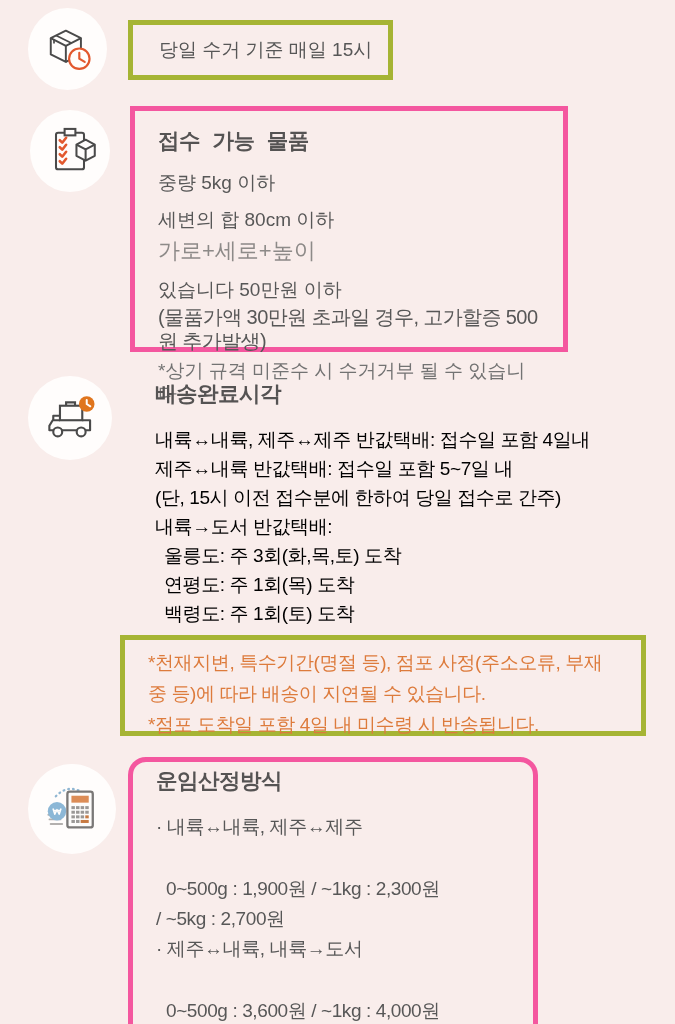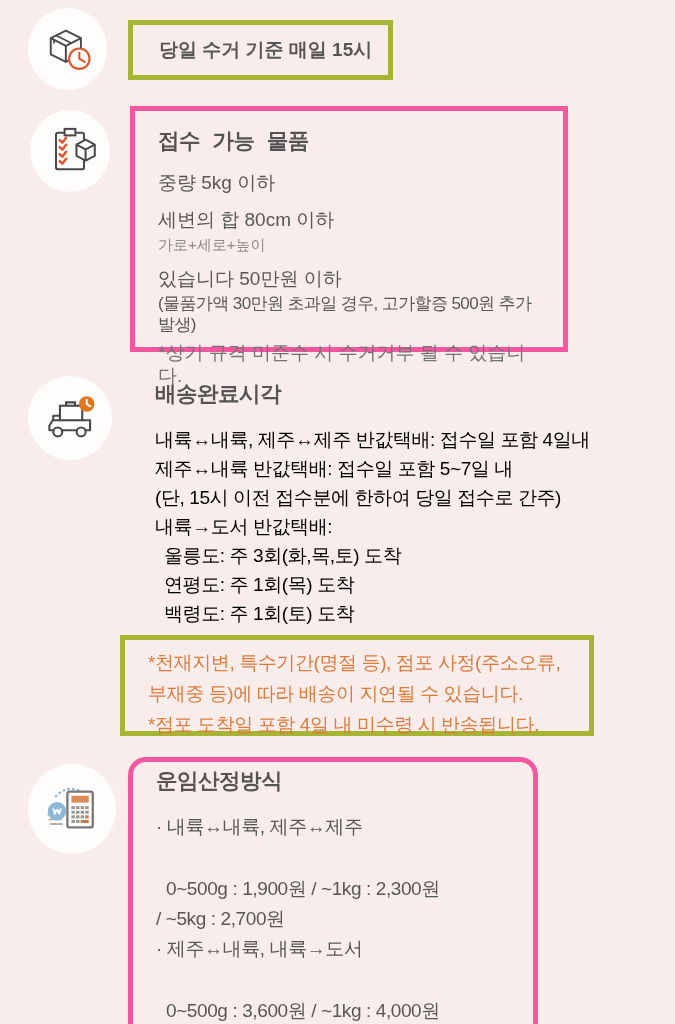--- a/index.html
+++ b/index.html
@@ -14,41 +14,41 @@
     position:absolute;
     background:#fffdfc;
     border-radius:50%;
     display:flex;align-items:center;justify-content:center;
   }
   .badge svg{display:block;}
   .box{box-sizing:border-box;position:absolute;}
   .box-olive{border:5px solid #a6b434;}
   .box-pink{border:5px solid #f4579f;}
   .txt{color:#575757;font-size:19px;line-height:1.2;}
-  .muted{color:#8d8a88;font-size:15px;}
+  .muted{color:#8d8a88;font-size:22px;}
   .orange{color:#737373;}
   .sec-title{
     color:#555353;font-size:21.5px;font-weight:bold;letter-spacing:-0.5px;font-family:Liberation Mono, monospace;
   }
   
-  #pickup-box{left:128px;top:20px;width:265px;height:60px;display:flex;align-items:center;padding-left:26px;font-weight:bold;}
+  #pickup-box{left:128px;top:20px;width:265px;height:60px;display:flex;align-items:center;padding-left:26px;}
   
   #items-box{left:130px;top:106px;width:438px;height:246px;padding:13px 23px;}
   #items-box .sec-title{margin:2px 0 17px 0;}
   .items-line{margin-bottom:14px;}
   .items-line.tight{margin-bottom:4px;}
   .items-line.small{margin-bottom:13px;}
-  .items-line.note{margin-bottom:7px;font-size:17px;letter-spacing:-0.6px;}
+  .items-line.note{margin-bottom:7px;font-size:20px;letter-spacing:-0.6px;}
   
   #delivery-sec{position:absolute;left:155px;top:379px;width:500px;}
   #delivery-sec .sec-title{margin-bottom:17px;}
   .dl{color:#000000;font-size:19px;line-height:29px;letter-spacing:-0.4px;}
   .dl.indent{padding-left:9px;}
   
-  #notice-box{left:120px;top:635px;width:474px;height:101px;padding:7px 23px;}
+  #notice-box{left:120px;top:635px;width:526px;height:101px;padding:7px 23px;}
   .notice-line{color:#dd7b3c;font-size:19px;line-height:31px;letter-spacing:-0.4px;}
   
   #fare-box{left:128px;top:757px;width:410px;height:298px;padding:2px 23px;border-radius:18px;}
   #fare-box .sec-title{margin:2px 0 17px 0;}
   .fare-line{color:#575757;font-size:19px;line-height:30px;letter-spacing:-0.4px;}
   .fare-line.indent{padding-left:10px;margin-top:32px;}
 </style>
 </head>
 <body>
 

